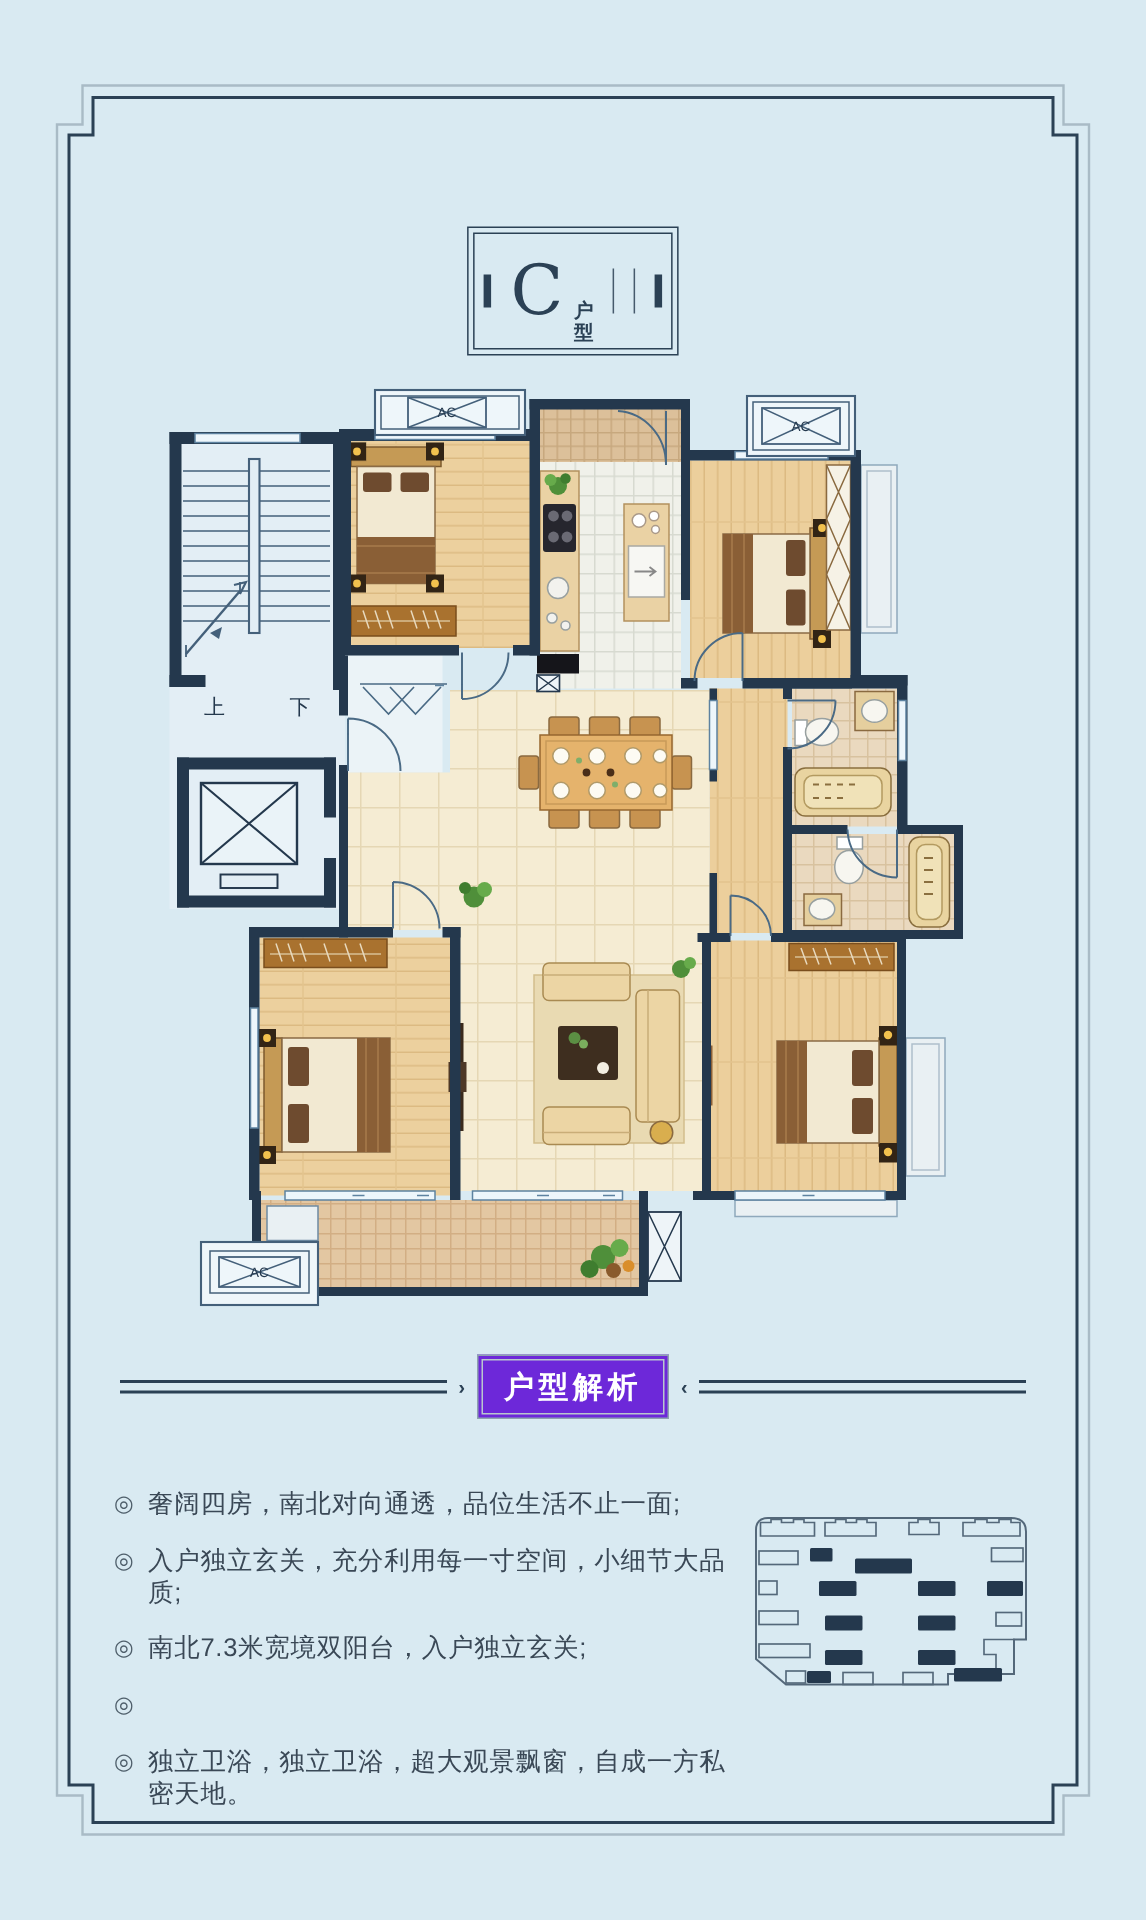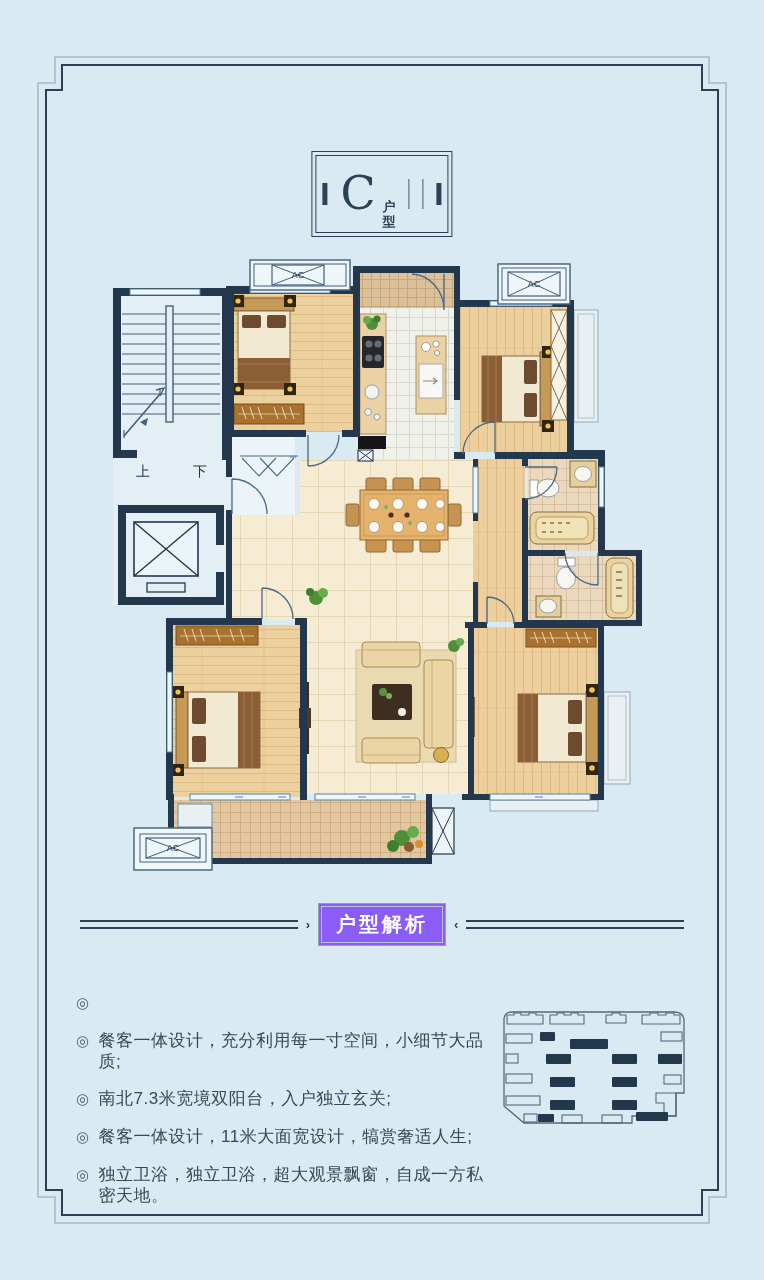--- a/index.html
+++ b/index.html
@@ -31,21 +31,21 @@
   .plan{position:absolute;left:110px;top:252px;}
 
   
   .section-header{
     position:absolute;top:903px;left:0;width:764px;
     display:flex;align-items:center;justify-content:center;gap:8px;
   }
   .h-line{width:218px;height:5px;border-top:2px solid #2b4155;border-bottom:2px solid #2b4155;}
   .notch{font-size:13px;color:#2b4155;font-weight:bold;}
   .section-badge{
-    position:relative;background:#8b5cf6;color:#fff;
+    position:relative;background:#6d28d9;color:#fff;
     padding:7px 17px;font-size:20px;font-weight:bold;letter-spacing:3px;
     border:1px solid #8ea2b0;
     font-family:"DejaVu Serif","Liberation Serif",serif;
   }
   .section-badge::before{content:"";position:absolute;inset:2px;border:1px solid #b9c6ce;pointer-events:none;}
 
   
   .features{position:absolute;left:76px;top:992px;width:420px;list-style:none;margin:0;padding:0;}
   .features li{display:flex;align-items:flex-start;margin-bottom:16px;font-size:17px;color:#3a4856;letter-spacing:.5px;line-height:1.25;}
   .features .bullet{color:#4e5e6a;font-size:15px;margin-right:9px;line-height:1.45;}
@@ -442,32 +442,32 @@
     <span class="h-line"></span>
     <span class="notch">›</span>
     <span class="section-badge">户型解析</span>
     <span class="notch">‹</span>
     <span class="h-line"></span>
   </div>
 
   <ul class="features">
     <li>
         <span class="bullet">◎</span>
+        <span>奢阔四房，南北对向通透，品位生活不止一面;</span>
       </li>
     <li>
         <span class="bullet">◎</span>
-        <span>餐客一体设计，充分利用每一寸空间，小细节大品质;</span>
+        <span>入户独立玄关，充分利用每一寸空间，小细节大品质;</span>
       </li>
     <li>
         <span class="bullet">◎</span>
         <span>南北7.3米宽境双阳台，入户独立玄关;</span>
       </li>
     <li>
         <span class="bullet">◎</span>
-        <span>餐客一体设计，11米大面宽设计，犒赏奢适人生;</span>
       </li>
     <li>
         <span class="bullet">◎</span>
         <span>独立卫浴，独立卫浴，超大观景飘窗，自成一方私密天地。</span>
       </li>
   </ul>
 
   <svg class="siteplan" width="230" height="150" viewBox="0 0 230 150">
     <path d="M32 22 H194 Q204 22 204 31 V103 L196 103 L196 126 H152 V133 H44 L24 116 V30 Q24 22 32 22 Z" fill="none" stroke="#54687a" stroke-width="1.3"></path>
 

